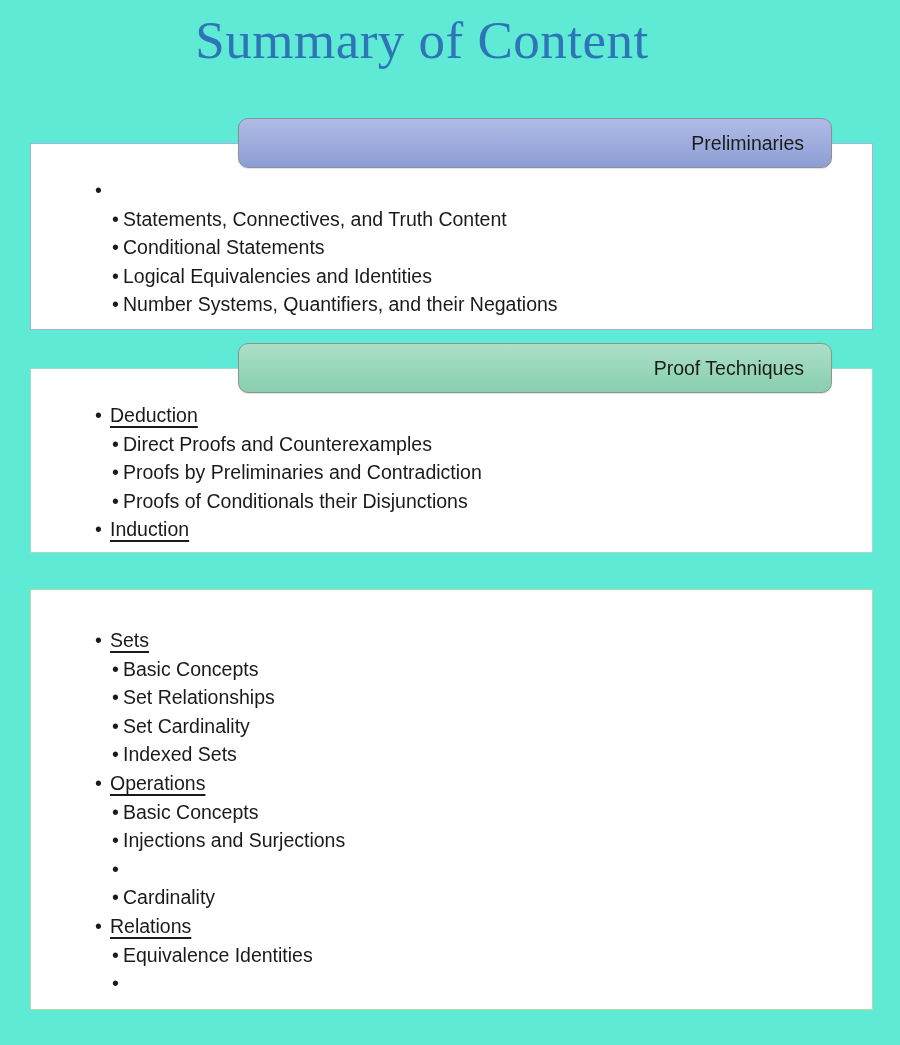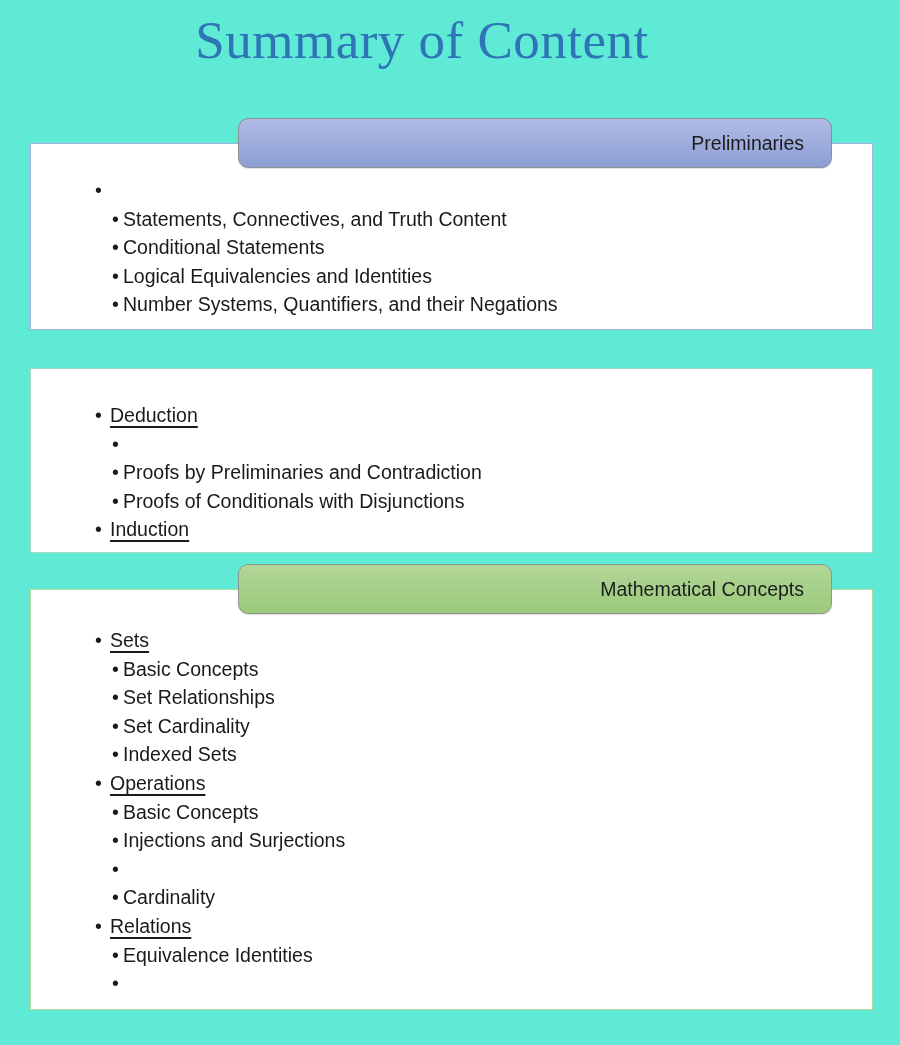--- a/index.html
+++ b/index.html
@@ -95,34 +95,38 @@
 
   <section class="group sec1" style="--bar-top: #abdfc7; --bar-bottom: #88cfae; --bar-border: #8b9691; --box-border: #9edcc3;">
     <div class="box">
       <ul class="list">
           <li class="item l1">
             <span class="bullet">•</span>
             <span class="txt"><span class="u">Deduction</span></span>
           </li>
           <li class="item l2">
             <span class="bullet">•</span>
+            <span class="txt">Direct Proofs and Counterexamples</span>
           </li>
           <li class="item l2">
             <span class="bullet">•</span>
             <span class="txt">Proofs by Preliminaries and Contradiction</span>
           </li>
           <li class="item l2">
             <span class="bullet">•</span>
-            <span class="txt">Proofs of Conditionals with Disjunctions</span>
+            <span class="txt">Proofs of Conditionals their Disjunctions</span>
           </li>
           <li class="item l1">
             <span class="bullet">•</span>
             <span class="txt"><span class="u">Induction</span></span>
           </li>
         </ul>
+    </div>
+    <div class="bar">
+      <span class="bar-label">Proof Techniques</span>
     </div>
   </section>
 
   <section class="group sec2" style="--bar-top: #b2d697; --bar-bottom: #9aca7b; --bar-border: #8f968b; --box-border: #b8dba0;">
     <div class="box">
       <ul class="list">
           <li class="item l1">
             <span class="bullet">•</span>
             <span class="txt"><span class="u">Sets</span></span>
           </li>
@@ -167,18 +171,15 @@
           </li>
           <li class="item l2">
             <span class="bullet">•</span>
             <span class="txt">Equivalence Identities</span>
           </li>
           <li class="item l2">
             <span class="bullet">•</span>
           </li>
         </ul>
     </div>
-    <div class="bar">
-      <span class="bar-label">Mathematical Concepts</span>
-    </div>
   </section>
 
 </div>
 
 </body></html>

